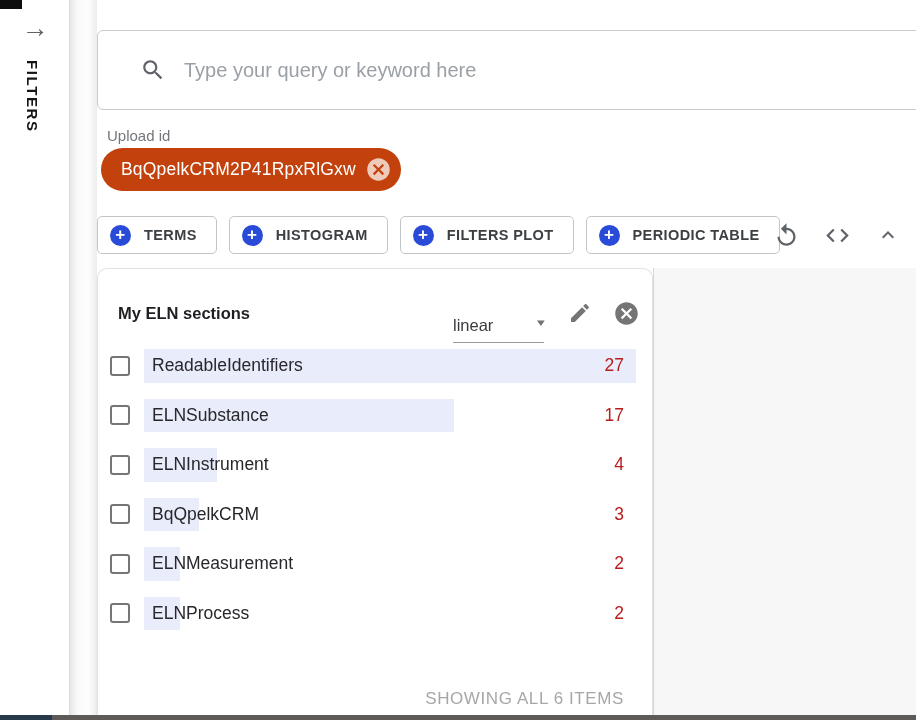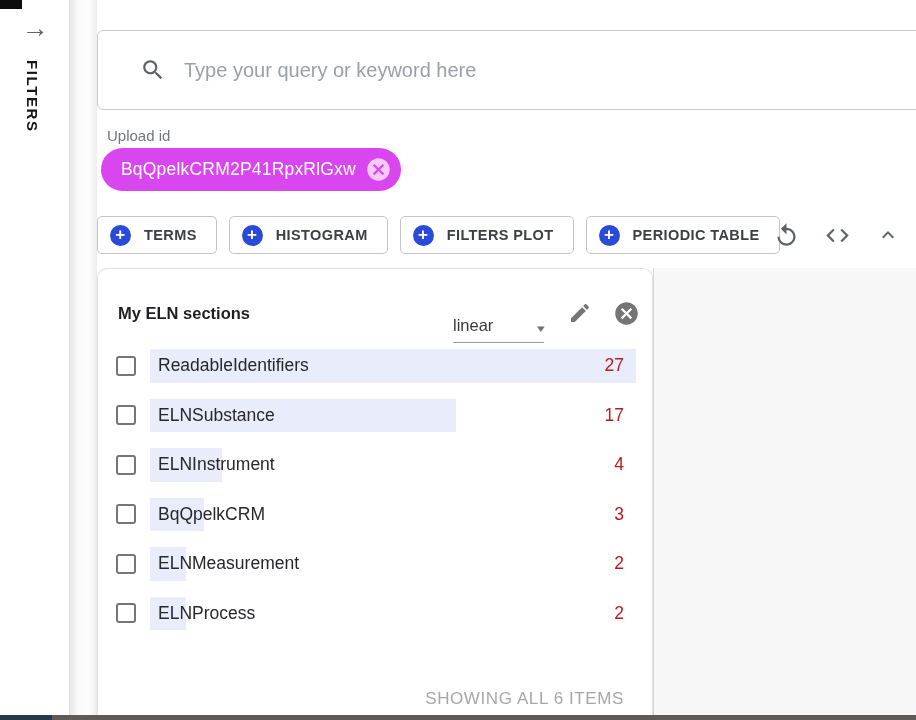--- a/index.html
+++ b/index.html
@@ -39,21 +39,21 @@
   .search-input {
     flex: 1; border: none; outline: none; margin-left: 18px;
     font-family: inherit; font-size: 20px; color: #3c4043; background: transparent;
   }
   .search-input::placeholder { color: #9aa0a6; opacity: 1; }
 
   
   .filter-label { position: absolute; left: 107px; top: 127px; font-size: 15px; color: #73777c; }
   .chip {
     position: absolute; left: 101px; top: 148px; height: 43px;
-    background: #d946ef; border-radius: 22px;
+    background: #c2410c; border-radius: 22px;
     display: inline-flex; align-items: center; padding: 0 9px 0 20px;
     color: #fff; cursor: pointer;
   }
   .chip-text { font-size: 17.5px; letter-spacing: 0.2px; }
   .chip-delete { margin-left: 9px; width: 27px; height: 27px; cursor: pointer; }
 
   
   .widget-row { position: absolute; left: 97px; top: 216px; display: flex; gap: 12px; }
   .widget-btn {
     height: 38px; background: #fff; border: 1px solid #c2c5c8; border-radius: 5px;
@@ -80,29 +80,29 @@
     position: absolute; left: 97px; top: 268px; width: 556px; bottom: 5px;
     background: #fff; border: 1px solid #e3e3e5; border-bottom: none;
     border-radius: 10px 10px 0 0;
     box-shadow: 0 1px 3px rgba(0,0,0,0.06);
   }
   .card-header {
     display: flex; align-items: center; padding: 26px 12px 0 20px; height: 62px;
   }
   .card-title { font-size: 16.5px; font-weight: 700; color: #1f1f23; flex: 1; }
   .scale-select {
-    display: inline-flex; align-items: flex-end; width: 91px;
+    display: inline-flex; align-items: flex-start; width: 91px;
     border-bottom: 1px solid #9a9a9a; padding-bottom: 7px; cursor: pointer; margin-top: 32px;
   }
   .scale-value { font-size: 16.5px; color: #3a3a3e; }
   .caret-down { margin-left: auto; font-size: 11px; color: #6f7276; transform: scaleX(1.4); }
   .edit-btn { margin-left: 24px; width: 24px; height: 24px; cursor: pointer; }
   .close-btn { margin-left: 21px; width: 27px; height: 27px; cursor: pointer; }
 
-  .stat-list { margin-top: 18px; padding: 0 16px 0 18px; }
+  .stat-list { margin-top: 18px; padding: 0 16px 0 12px; }
   .stat-row { display: flex; align-items: center; height: 33.5px; margin-bottom: 16px; }
   .checkbox {
     width: 20px; height: 20px; border: 2px solid #767676; border-radius: 3px;
     background: #fff; flex: 0 0 auto; margin-right: 14px; cursor: pointer;
   }
   .bar-area { position: relative; flex: 1; height: 33.5px; }
   .bar-fill { position: absolute; left: 0; top: 0; height: 100%; background: #e9ecfb; }
   .bar-label {
     position: absolute; left: 8px; top: 0; line-height: 33.5px;
     font-size: 17.5px; color: #28282c; white-space: nowrap;

